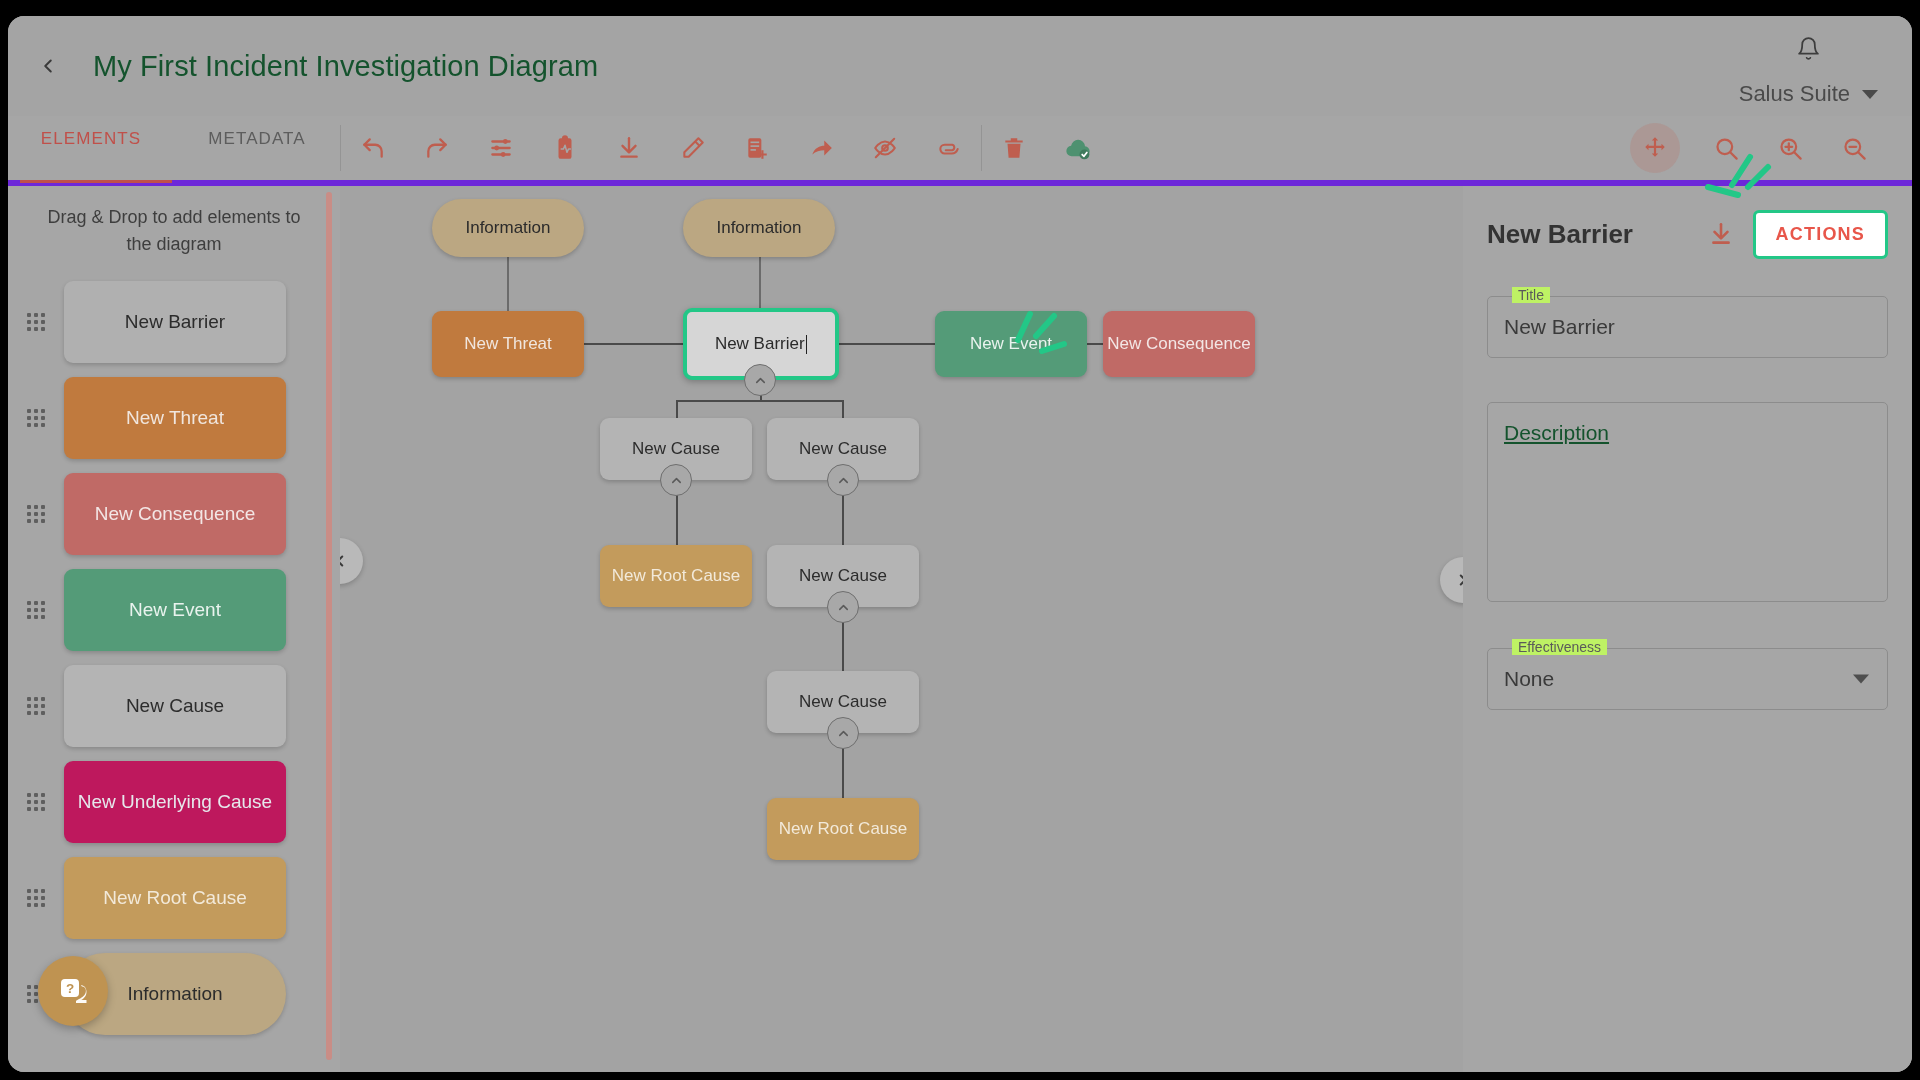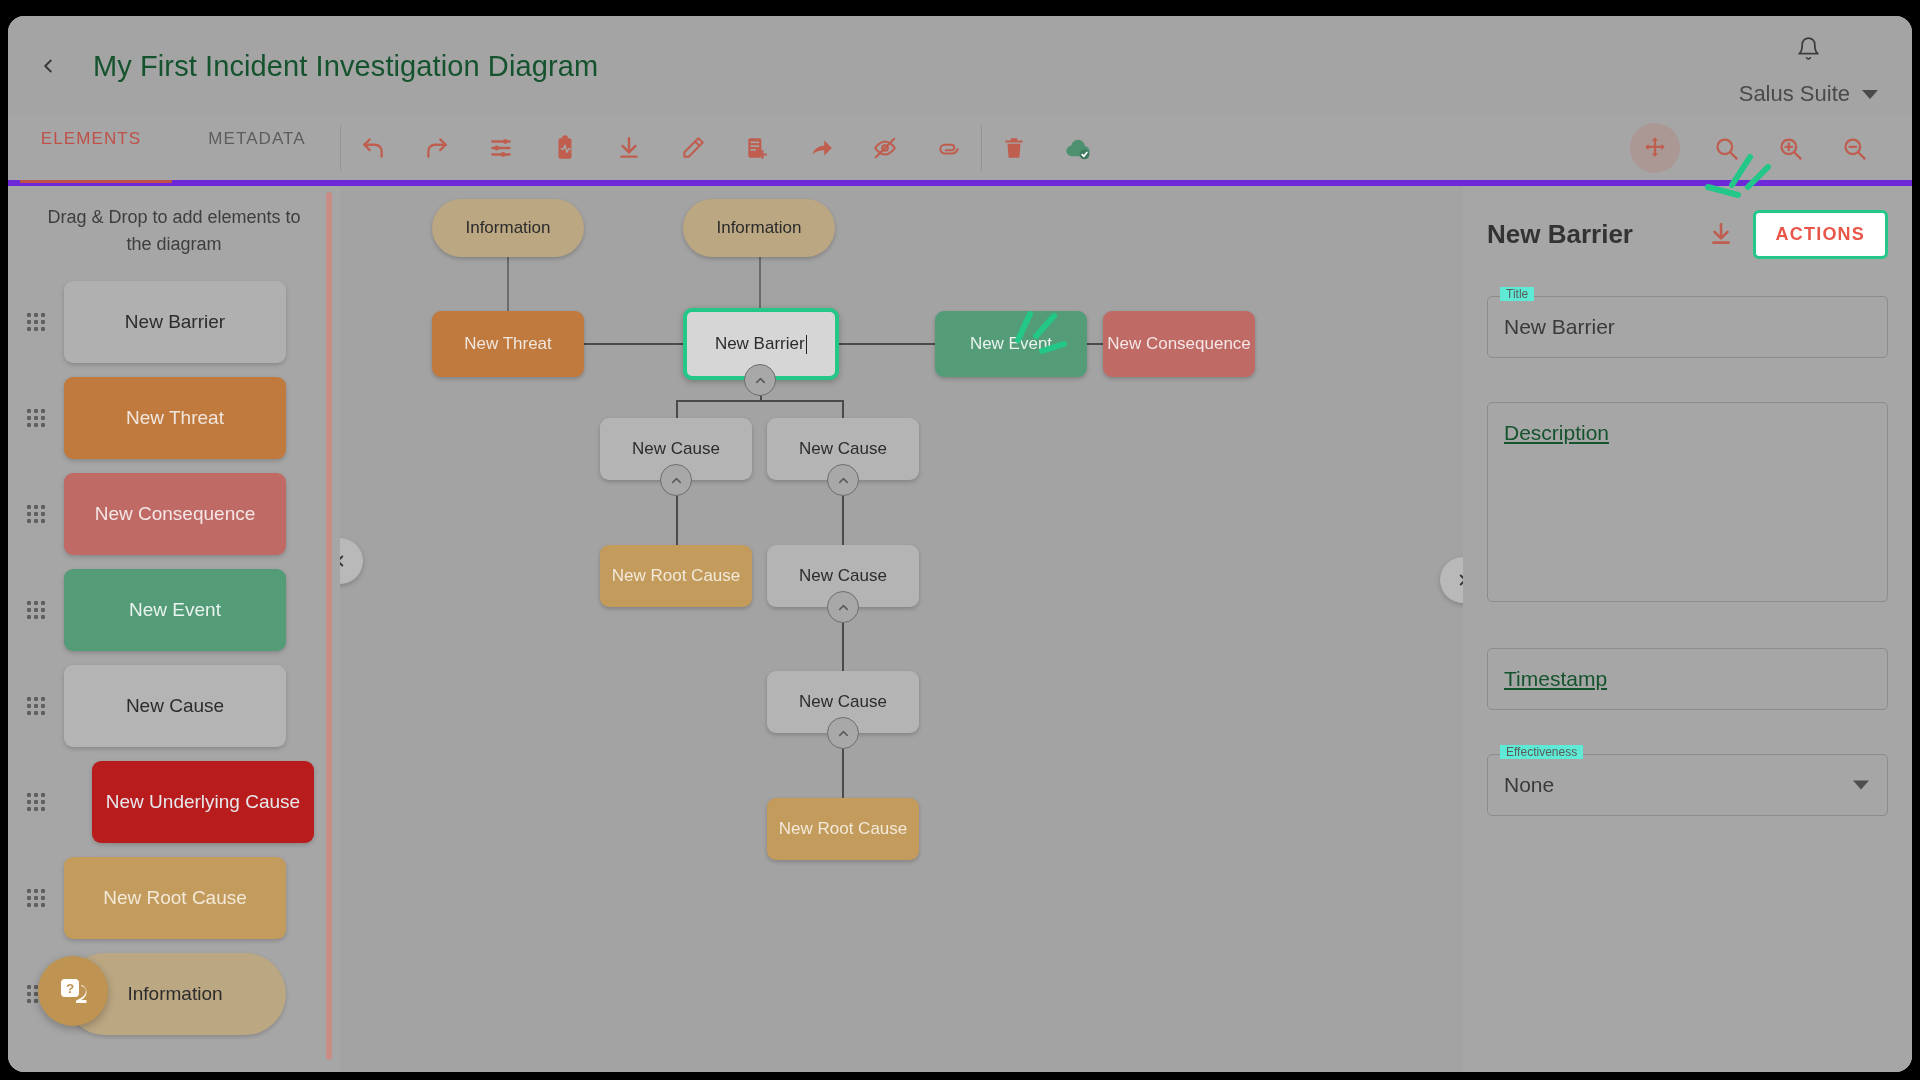--- a/index.html
+++ b/index.html
@@ -174,22 +174,22 @@
   .actions-btn {
     background: #ffffff; border: 3px solid #23c787; border-radius: 6px;
     color: #e8564a; font-size: 18px; font-weight: 700; letter-spacing: 1.2px;
     padding: 11px 20px; cursor: pointer;
   }
   .field {
     position: relative; border: 1px solid #8c8c8c; border-radius: 5px;
     background: transparent;
   }
   .field .legend {
-    position: absolute; top: -10px; left: 12px; background: #5eead4;
-    padding: 0 6px; font-size: 12px; color: #5a5a5a;
+    position: absolute; top: -10px; left: 24px; background: #bef264;
+    padding: 0 6px; font-size: 14px; color: #5a5a5a;
   }
   .field .val { padding: 18px 16px; font-size: 21px; color: #3a3a3a; }
   .field .ph { padding: 18px 16px; font-size: 21px; color: #14532d; text-decoration: underline; }
   .tri-d { position:absolute; right:18px; top:50%; transform:translateY(-50%);
     width:0;height:0;border-left:8px solid transparent;border-right:8px solid transparent;border-top:9px solid #4e4e4e;}
 
   
   .sparkle { position: absolute; pointer-events: none; z-index: 20; }
 </style>
 </head>
@@ -432,21 +432,21 @@
                 <i></i>
                 <i></i>
                 <i></i>
                 <i></i>
                 <i></i>
                 <i></i>
                 <i></i>
                 <i></i>
               </div>
             </div>
-            <div class="chip" style="background: #b91c1c; color: rgb(230, 232, 236); margin-left: 28px;">New Underlying Cause</div>
+            <div class="chip" style="background: #be185d; color: rgb(230, 232, 236);">New Underlying Cause</div>
           </div>
           <div class="sb-row">
             <div class="grip">
               <div class="grip-dots">
                 <i></i>
                 <i></i>
                 <i></i>
                 <i></i>
                 <i></i>
                 <i></i>
@@ -586,23 +586,20 @@
         </div>
         <button class="actions-btn">ACTIONS</button>
       </div>
       <div id="panel-fields">
           <div class="field" style="margin-bottom: 44px; margin-top: 14px;">
             <div class="legend">Title</div>
             <div class="val">New Barrier</div>
           </div>
           <div class="field" style="margin-bottom: 46px; height: 200px;">
             <div class="ph">Description</div>
-          </div>
-          <div class="field" style="margin-bottom: 44px;">
-            <div class="ph">Timestamp</div>
           </div>
           <div class="field" style="margin-bottom: 44px;">
             <div class="legend">Effectiveness</div>
             <div class="val">None</div>
             <span class="tri-d"></span>
           </div>
         </div>
     </div>
 
     <svg class="sparkle" style="left:1000px; top:290px; width:70px; height:60px;" viewBox="0 0 70 60">

